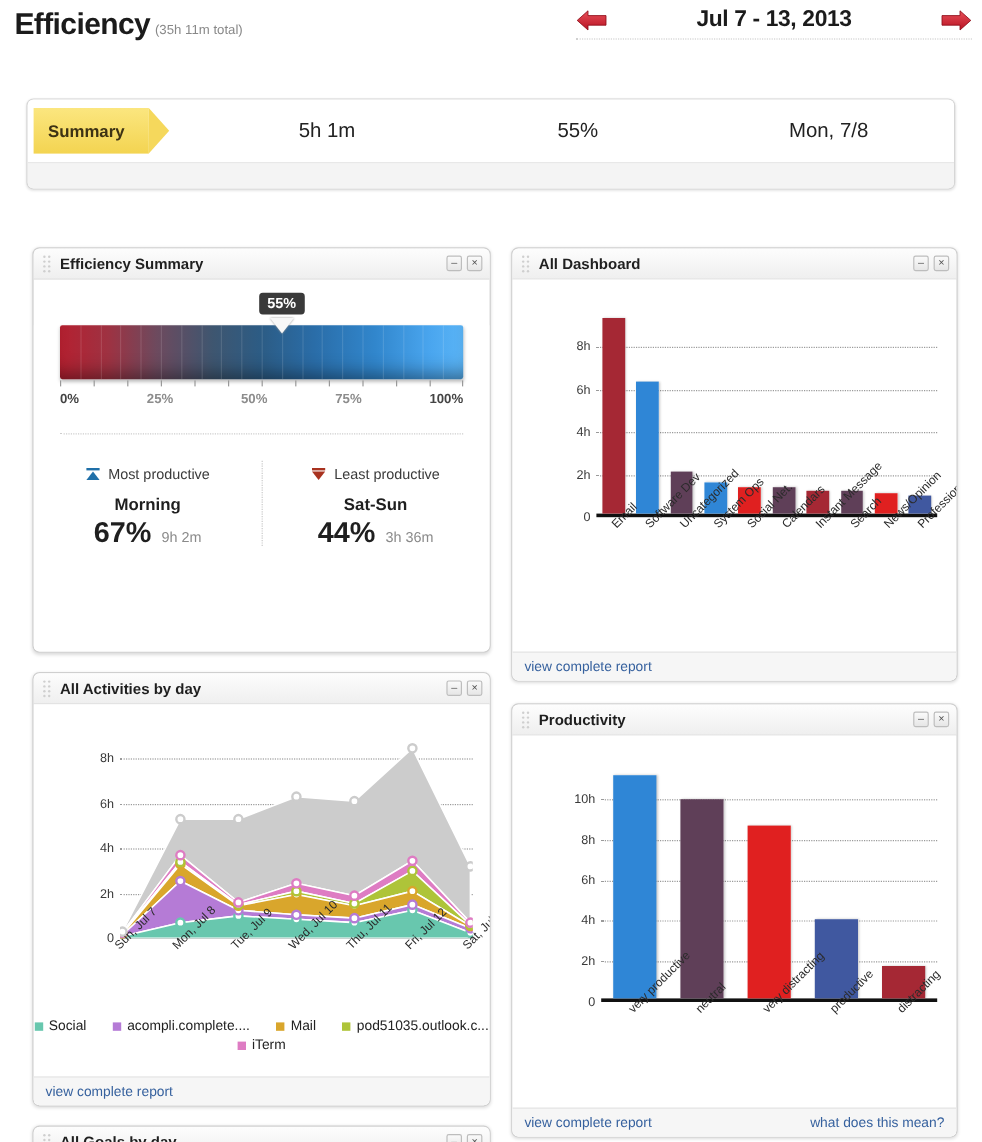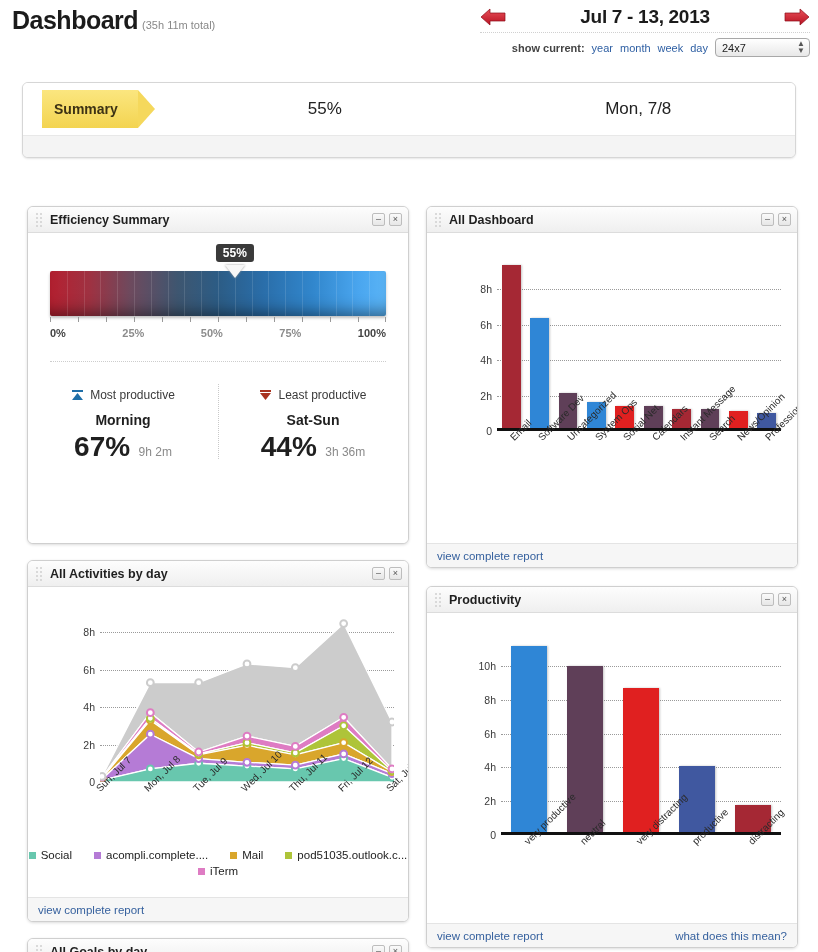--- a/index.html
+++ b/index.html
@@ -60,21 +60,21 @@
     height: 31px; align-items: center;
   }
   .sum-head .c0 { width: 145px; }
   .sum-head .c {
     flex: 1; text-align: center; font-size: 12px; font-weight: bold;
     color: #3b3b3b; letter-spacing: .2px;
   }
   .sum-body { display: flex; height: 52px; align-items: center; background: #fff; }
   .sum-body .c0 { width: 145px; position: relative; height: 52px; }
   .tab-flag {
-    position: absolute; left: 19px; top: 7px; height: 38px; width: 96px;
+    position: absolute; left: 5px; top: 7px; height: 38px; width: 96px;
     background: linear-gradient(#fbe67f, #f3d451);
     display: flex; align-items: center; padding-left: 12px;
     font-size: 14px; font-weight: bold; color: #3d3214;
   }
   .tab-flag:after {
     content: ""; position: absolute; left: 96px; top: 0;
     border-top: 19px solid transparent; border-bottom: 19px solid transparent;
     border-left: 17px solid #f5d85c;
   }
   .sum-body .c { flex: 1; text-align: center; font-size: 17px; color: #222; }
@@ -146,21 +146,21 @@
   .prodcols { display: flex; margin-top: 26px; }
   .prodcol { flex: 1; text-align: center; position: relative; }
   .prodcol + .prodcol:before {
     content: ""; position: absolute; left: 0; top: -4px; bottom: 4px;
     border-left: 1px dotted #c9c9c9;
   }
   .pc-head { font-size: 12px; color: #3a3a3a; display: flex;
              align-items: center; justify-content: center; gap: 6px; }
   .pc-name { font-size: 14px; font-weight: bold; color: #1f1f1f; margin-top: 10px; }
   .pc-val { margin-top: 3px; }
-  .pc-pct { font-size: 28px; font-weight: bold; color: #1f1f1f; }
+  .pc-pct { font-size: 24px; font-weight: bold; color: #1f1f1f; }
   .pc-time { font-size: 12px; color: #8a8a8a; margin-left: 4px; }
 
   
   .chart { position: relative; }
   .gl { position: absolute; border-top: 1px dotted #9a9a9a; left: 0; right: 0; }
   .ylab { position: absolute; right: 100%; margin-right: 5px; transform: translateY(-50%);
           font-size: 10.5px; color: #3a3a3a; white-space: nowrap; }
   .axis { position: absolute; left: 0; right: 0; bottom: 0; height: 3px; background: #111; }
   .bars { position: absolute; left: 0; right: 0; bottom: 3px; top: 0;
           display: flex; align-items: flex-end; }
@@ -175,21 +175,21 @@
   .legend { position: absolute; left: 0; right: 0; display: flex;
             flex-wrap: wrap; justify-content: center; gap: 4px 22px; font-size: 11.5px; color: #222; }
   .lg { display: flex; align-items: center; gap: 5px; }
   .lg i { width: 7px; height: 7px; display: block; }
 </style>
 </head>
 <body>
 
 <div class="topbar">
   <div class="page-title">
-    <span>Dashboard</span><span class="page-total">(35h 11m total)</span>
+    <span>Efficiency</span><span class="page-total">(35h 11m total)</span>
   </div>
 
   <div class="datenav">
     <div class="daterow">
       <span>
         <svg class="arrow" viewBox="0 0 26 22">
           <defs>
               <linearGradient id="ar1" x1="0" y1="0" x2="0" y2="1">
             <stop offset="0" stop-color="#e8505a"></stop>
                 <stop offset="1" stop-color="#b81222"></stop>
@@ -204,41 +204,29 @@
           <defs>
               <linearGradient id="ar2" x1="0" y1="0" x2="0" y2="1">
             <stop offset="0" stop-color="#e8505a"></stop>
                 <stop offset="1" stop-color="#b81222"></stop>
               </linearGradient>
             </defs>
           <path d="M25 11 L16 3 L16 7 L1 7 L1 15 L16 15 L16 19 Z" fill="url(#ar2)" stroke="#8d0c18" stroke-width="0.7"></path>
         </svg>
       </span>
     </div>
-    <div class="showrow">
-      <span class="lbl">show current:</span>
-      <a href="#">year</a>
-      <a href="#">month</a>
-      <a href="#">week</a>
-      <a href="#">day</a>
-      <span class="selwrap">
-        <select class="sel">
-          <option>24x7</option>
-        </select>
-        <span class="spin">▲<br>▼</span>
-      </span>
-    </div>
   </div>
 </div>
 
 <div class="summary">
   <div class="sum-body">
     <div class="c0">
       <div class="tab-flag">Summary</div>
     </div>
+    <div class="c">5h 1m</div>
     <div class="c">55%</div>
     <div class="c">Mon, 7/8</div>
   </div>
   <div class="sum-foot"></div>
 </div>
 
 <div class="panel" style="left:27px; top:206px; width:382px; height:338px;">
   <div class="p-head">
     <span class="grip">
       <i></i>

